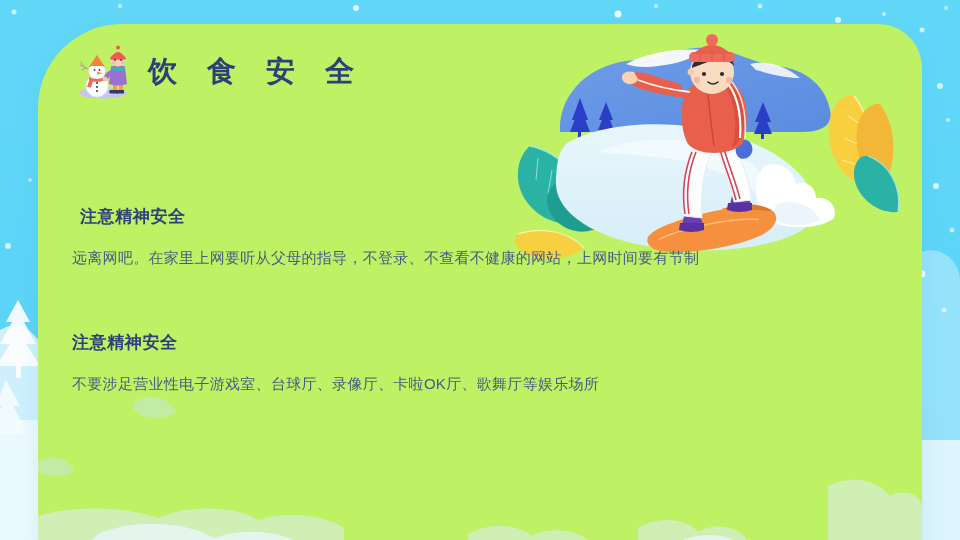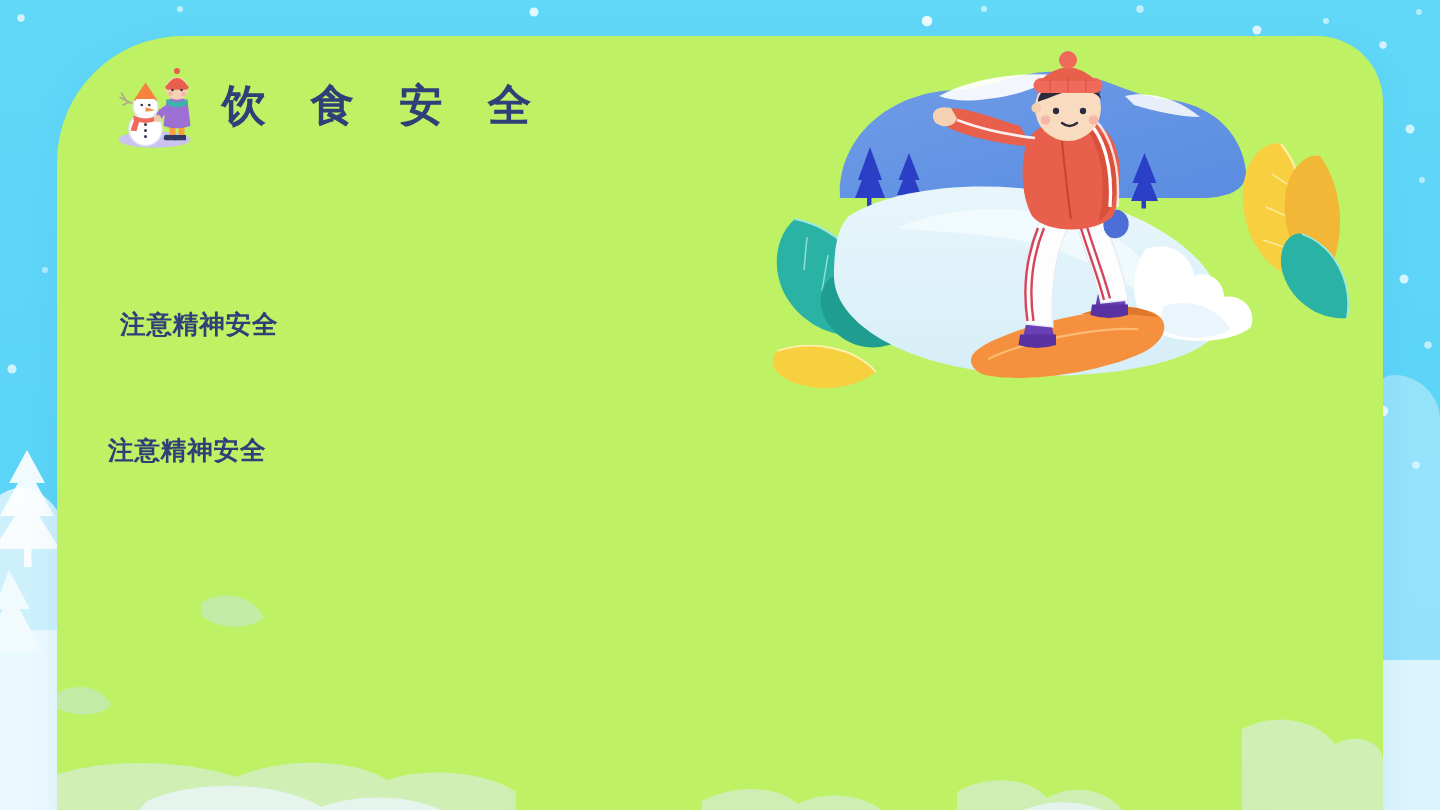--- a/index.html
+++ b/index.html
@@ -323,24 +323,26 @@
       <circle cx="221" cy="46" r="3.2" fill="#f7a9a0" opacity=".75"></circle>
 
       <circle cx="183" cy="38" r="3.4" fill="#f4cfae"></circle>
     </svg>
   </div>
 
   <div id="content">
 
     <div class="section" id="section-1">
       <div class="section-heading">注意精神安全</div>
+      <div class="section-body">远离网吧。在家里上网要听从父母的指导，不登录、不查看不健康的网站，上网时间要有节制</div>
     </div>
 
     <div class="section" id="section-2">
       <div class="section-heading">注意精神安全</div>
+      <div class="section-body">不要涉足营业性电子游戏室、台球厅、录像厅、卡啦OK厅、歌舞厅等娱乐场所</div>
     </div>
 
   </div>
 
   <svg id="card-clouds" viewBox="0 0 884 190" xmlns="http://www.w3.org/2000/svg">
     <g fill="#dcecf7" opacity=".55">
       <path d="M0 150 C 40 138 90 142 120 152 C 150 138 200 140 220 154 C 250 144 290 150 306 162 L306 190 L0 190 Z"></path>
       <path d="M430 168 C 452 156 480 158 494 170 C 512 160 540 164 552 176 L552 190 L430 190 Z"></path>
       <path d="M600 162 C 620 150 648 152 660 166 C 676 156 700 160 710 174 L710 190 L600 190 Z"></path>
       <path d="M790 120 C 812 108 840 114 852 130 C 866 122 884 128 884 142 L884 190 L790 190 Z"></path>

